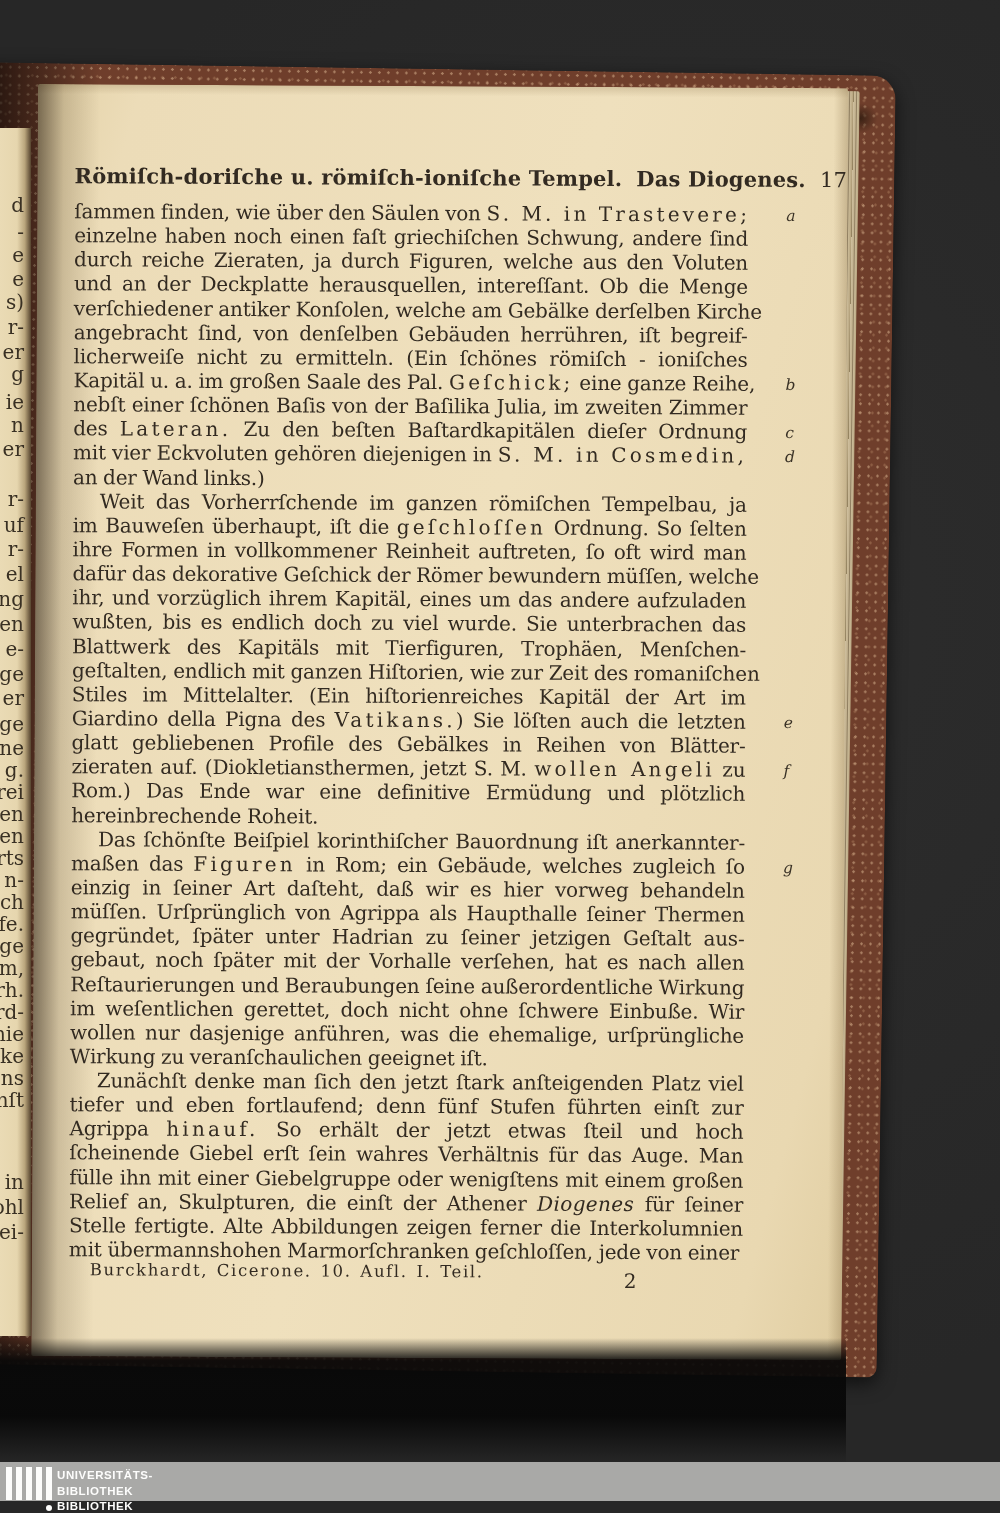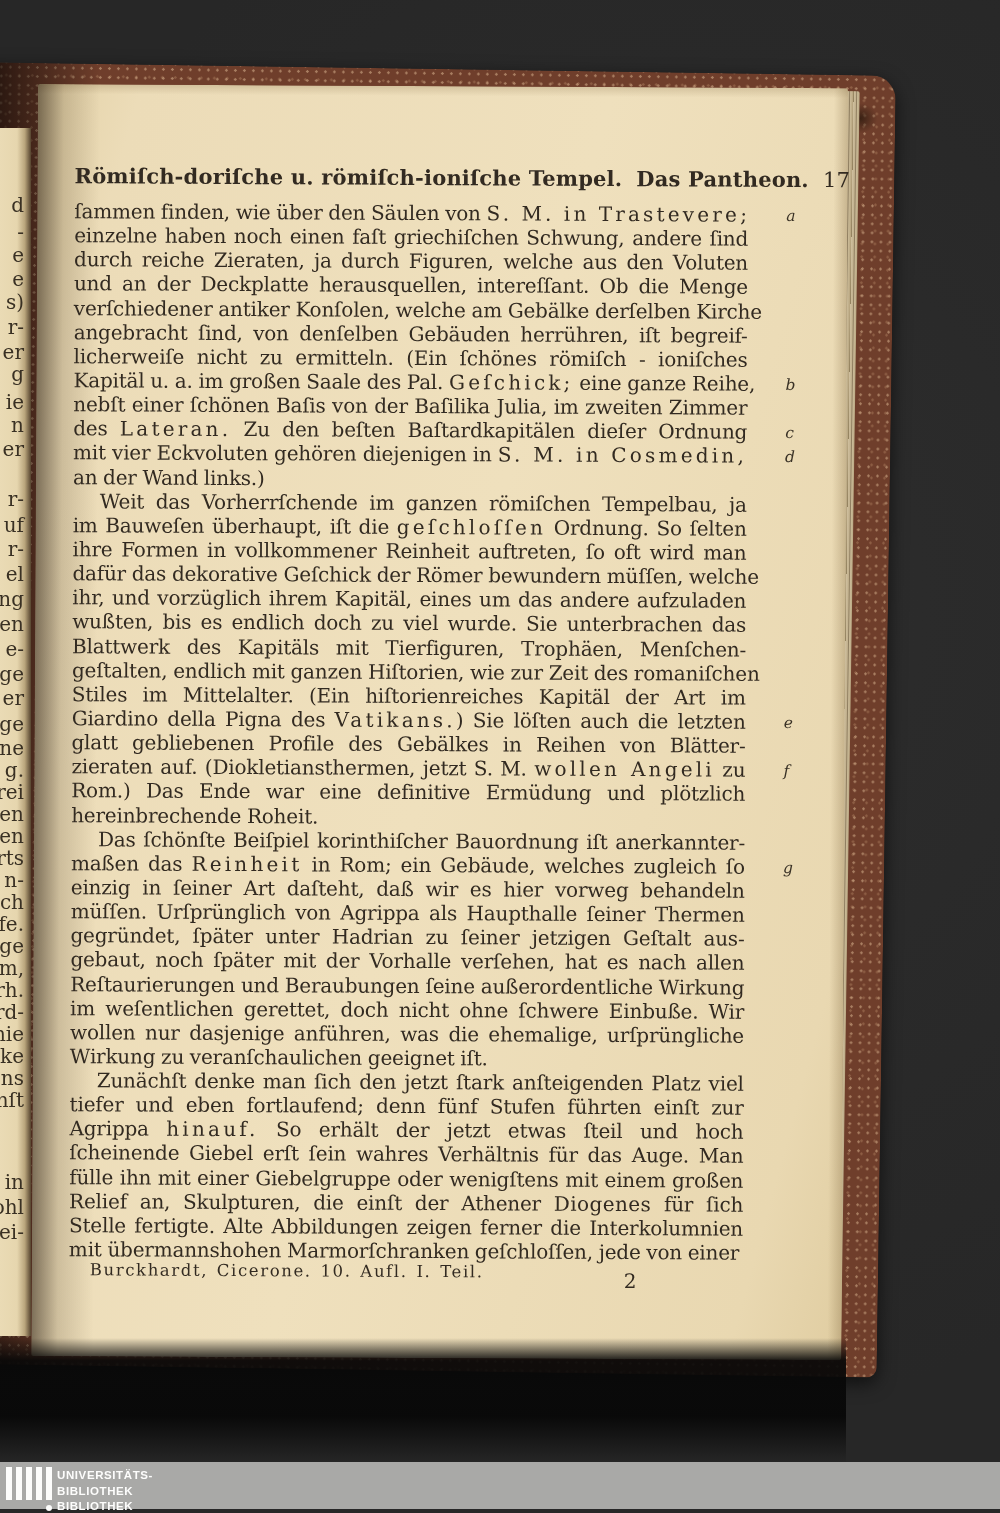--- a/index.html
+++ b/index.html
@@ -63,39 +63,39 @@
   .page-header .pageno{font-weight:normal; font-size:21px;margin-top:20px;}
   .body-lines{position:absolute; left:37px; top:115px; width:674px;}
   .line{
     position:relative; height:24.15px; line-height:24.15px; font-size:20px;
     letter-spacing:-0.2px; word-spacing:-0.4px;
     text-align:justify; text-align-last:justify; white-space:nowrap;
   }
   .line.nojust{text-align-last:left;}
   .line.indent{padding-left:27px;}
   .line .sp{letter-spacing:3.2px;}
-  .line .it{letter-spacing:.4px;}
+  .line .it{font-style:italic; letter-spacing:.4px;}
   .line .mnote{
     position:absolute; left:712px; top:1px; font-size:15.5px; font-style:italic;
     letter-spacing:0; color:#3a3226;
   }
   .imprint{
     position:absolute; left:58px; top:1176px; font-size:16.5px; letter-spacing:1.6px;
     word-spacing:2px; color:#322a21;
   }
   .sheet-sig{position:absolute; left:592px; top:1182px; font-size:20px;}
   
   .bottom-shadow{
     position:absolute; left:0; top:1338px; width:846px; height:126px; z-index:5;
     background:linear-gradient(to bottom, rgba(8,8,8,0) 0%, rgba(8,8,8,.92) 18%,
                rgba(8,8,8,.96) 62%, rgba(39,39,39,1) 100%);
   }
   
   .ub-band{
-    position:absolute; left:0; top:1462px; width:1000px; height:47px; z-index:10;
+    position:absolute; left:0; top:1462px; width:1000px; height:39px; z-index:10;
     background:#a9a9a7;
     font-family:"Liberation Sans","DejaVu Sans",sans-serif;
   }
   .ub-bars{position:absolute; left:3px; top:5px; width:52px; height:46px;}
   .ub-bars .bar{position:absolute; top:0; width:6px; height:33px; background:#fdfdfc;}
   .ub-bars .dot{position:absolute; left:43px; top:38px; width:6px; height:6px;
     border-radius:50%; background:#fdfdfc;}
   .ub-text{
     position:absolute; left:57px; top:6px; color:#fdfdfc; font-weight:bold;
     font-size:11.5px; line-height:15.5px; letter-spacing:.6px;
@@ -152,21 +152,21 @@
       <span class="frag" style="top: 960px;">nſt</span>
       <span class="frag" style="top: 1042px;">in</span>
       <span class="frag" style="top: 1067px;">ohl</span>
       <span class="frag" style="top: 1092px;">ei-</span>
     </div>
 
   <div class="page">
     <div class="page-header">
       <span>Römiſch-doriſche u. römiſch-ioniſche Tempel.</span>
       <span class="gap"></span>
-      <span>Das Pantheon.</span>
+      <span>Das Diogenes.</span>
       <span class="gap"></span>
       <span class="pageno">17</span>
     </div>
 
     <div class="body-lines" id="body-lines">
         <div class="line"><span>ſammen finden, wie über den Säulen von </span><span class="sp">S. M. in Trastevere;</span><span class="mnote">a</span></div>
         <div class="line"><span>einzelne haben noch einen faſt griechiſchen Schwung, andere ſind</span></div>
         <div class="line"><span>durch reiche Zieraten, ja durch Figuren, welche aus den Voluten</span></div>
         <div class="line"><span>und an der Deckplatte herausquellen, intereſſant.  Ob die Menge</span></div>
         <div class="line"><span>verſchiedener antiker Konſolen, welche am Gebälke derſelben Kirche</span></div>
@@ -185,35 +185,35 @@
         <div class="line"><span>wußten, bis es endlich doch zu viel wurde.  Sie unterbrachen das</span></div>
         <div class="line"><span>Blattwerk des Kapitäls mit Tierfiguren, Trophäen, Menſchen-</span></div>
         <div class="line"><span>geſtalten, endlich mit ganzen Hiſtorien, wie zur Zeit des romaniſchen</span></div>
         <div class="line"><span>Stiles im Mittelalter.  (Ein hiſtorienreiches Kapitäl der Art im</span></div>
         <div class="line"><span>Giardino della Pigna des </span><span class="sp">Vatikans.</span><span>)  Sie löſten auch die letzten</span><span class="mnote">e</span></div>
         <div class="line"><span>glatt gebliebenen Profile des Gebälkes in Reihen von Blätter-</span></div>
         <div class="line"><span>zieraten auf.  (Diokletiansthermen, jetzt S. M. </span><span class="sp">wollen Angeli</span><span> zu</span><span class="mnote">f</span></div>
         <div class="line"><span>Rom.)  Das Ende war eine definitive Ermüdung und plötzlich</span></div>
         <div class="line nojust"><span>hereinbrechende Roheit.</span></div>
         <div class="line indent"><span>Das ſchönſte Beiſpiel korinthiſcher Bauordnung iſt anerkannter-</span></div>
-        <div class="line"><span>maßen das </span><span class="sp">Reinheit</span><span> in Rom; ein Gebäude, welches zugleich ſo</span><span class="mnote">g</span></div>
+        <div class="line"><span>maßen das </span><span class="sp">Figuren</span><span> in Rom; ein Gebäude, welches zugleich ſo</span><span class="mnote">g</span></div>
         <div class="line"><span>einzig in ſeiner Art daſteht, daß wir es hier vorweg behandeln</span></div>
         <div class="line"><span>müſſen.  Urſprünglich von Agrippa als Haupthalle ſeiner Thermen</span></div>
         <div class="line"><span>gegründet, ſpäter unter Hadrian zu ſeiner jetzigen Geſtalt aus-</span></div>
         <div class="line"><span>gebaut, noch ſpäter mit der Vorhalle verſehen, hat es nach allen</span></div>
         <div class="line"><span>Reſtaurierungen und Beraubungen ſeine außerordentliche Wirkung</span></div>
         <div class="line"><span>im weſentlichen gerettet, doch nicht ohne ſchwere Einbuße.  Wir</span></div>
         <div class="line"><span>wollen nur dasjenige anführen, was die ehemalige, urſprüngliche</span></div>
         <div class="line nojust"><span>Wirkung zu veranſchaulichen geeignet iſt.</span></div>
         <div class="line indent"><span>Zunächſt denke man ſich den jetzt ſtark anſteigenden Platz viel</span></div>
         <div class="line"><span>tiefer und eben fortlaufend; denn fünf Stufen führten einſt zur</span></div>
         <div class="line"><span>Agrippa </span><span class="sp">hinauf.</span><span>  So erhält der jetzt etwas ſteil und hoch</span></div>
         <div class="line"><span>ſcheinende Giebel erſt ſein wahres Verhältnis für das Auge.  Man</span></div>
         <div class="line"><span>fülle ihn mit einer Giebelgruppe oder wenigſtens mit einem großen</span></div>
-        <div class="line"><span>Relief an, Skulpturen, die einſt der Athener </span><span class="it">Diogenes</span><span> für ſich</span></div>
+        <div class="line"><span>Relief an, Skulpturen, die einſt der Athener </span><span class="it">Diogenes</span><span> für ſeiner</span></div>
         <div class="line"><span>Stelle fertigte.  Alte Abbildungen zeigen ferner die Interkolumnien</span></div>
         <div class="line nojust"><span>mit übermannshohen Marmorſchranken geſchloſſen, jede von einer</span></div>
       </div>
 
     <div class="imprint">Burckhardt, Cicerone.  10. Aufl.  I. Teil.</div>
     <div class="sheet-sig">2</div>
   </div>
 
   <div class="bottom-shadow"></div>
 

